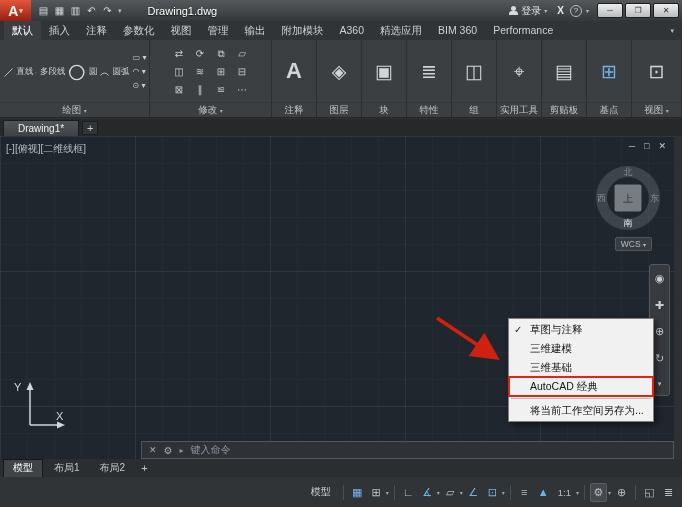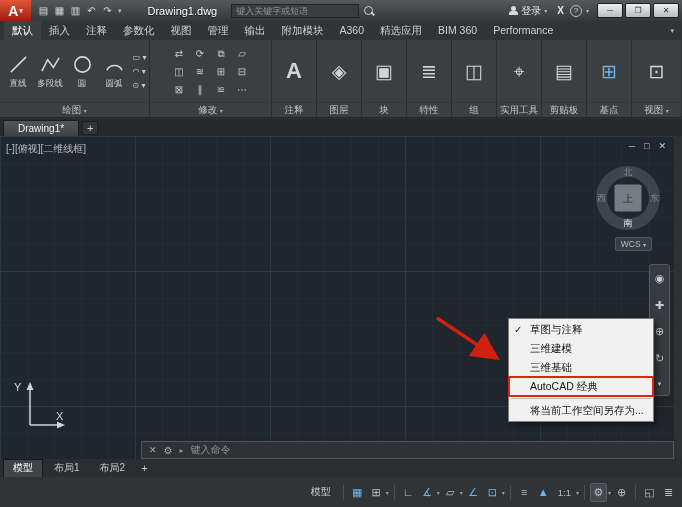--- a/index.html
+++ b/index.html
@@ -54,21 +54,21 @@
   
   .ribbon { position:absolute; top:40px; left:0; right:0; height:78px; background:#3c3f41;
     border-bottom:1px solid #242628; display:flex; }
   .panel { position:relative; height:100%; border-right:1px solid #2b2d2f; display:flex; flex-direction:column; }
   .panel-body { flex:1; display:flex; align-items:center; justify-content:center; }
   .panel-title { height:15px; font-size:9.5px; color:#c3c5c7; text-align:center; line-height:14px;
     border-top:1px solid #35383a; cursor:pointer; white-space:nowrap; overflow:hidden; }
   .tcaret { font-size:6px; color:#a9abad; }
   .panel-draw { width:150px; }
   .draw-body { gap:1px; padding:2px 1px 0 1px; }
-  .dtool { width:31px; display:flex; flex-direction:column; align-items:center; gap:3px; cursor:pointer; }
+  .dtool { width:31px; display:flex; flex-direction:row; align-items:center; gap:3px; cursor:pointer; }
   .ticon { width:21px; height:21px; }
   .ticon line,.ticon polyline,.ticon path,.ticon circle { stroke:#d6d8da; fill:none; stroke-width:1.6; }
   .tlabel { font-size:8.5px; color:#d0d2d4; white-space:nowrap; }
   .dsmall { display:flex; flex-direction:column; gap:2px; margin-left:2px; }
   .dsmall span { font-size:8px; color:#c9cbcd; line-height:12px; cursor:pointer; }
   .panel-modify { width:122px; }
   .modgrid { display:grid; grid-template-columns:repeat(4,20px); grid-auto-rows:17px; gap:1px; }
   .modgrid span { font-size:10px; color:#c9cbcd; text-align:center; line-height:17px; cursor:pointer; }
   .bigpanel { width:45px; }
   .bigpanel.wide { flex:1; }
@@ -182,24 +182,20 @@
     </div>
     <div class="qat">
         <span>▤</span>
         <span>▦</span>
         <span>▥</span>
         <span>↶</span>
         <span>↷</span>
       </div>
     <span class="qat-caret">▾</span>
     <span class="doc-title">Drawing1.dwg</span>
-    <div class="search-wrap">
-      <input class="search-input" placeholder="键入关键字或短语" style="">
-      <span class="search-icon"></span>
-    </div>
     <div class="flex-spacer"></div>
     <div class="login">
       <span class="person-icon"></span>
       <span class="login-label">登录</span>
       <span class="tiny-caret">▾</span>
     </div>
     <span class="tb-x">X</span>
     <span class="tb-help">?</span>
     <span class="tiny-caret">▾</span>
     <div class="winbtns">

